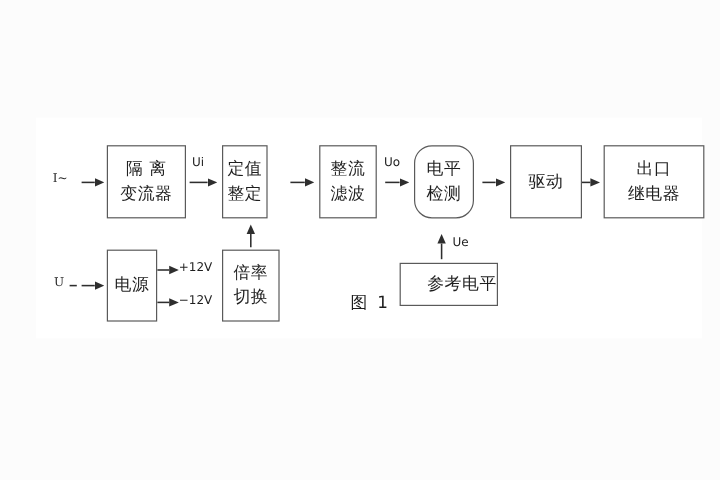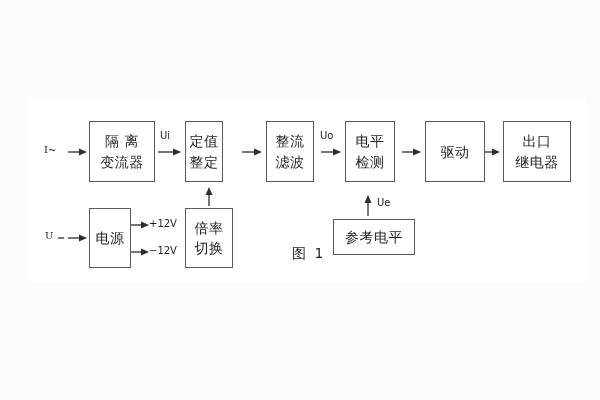--- a/index.html
+++ b/index.html
@@ -75,38 +75,38 @@
     <span>变流器</span>
   </div>
   <div class="block" style="left:185px;top:121px;width:38px;height:61px;">
     <span>定值</span>
     <span>整定</span>
   </div>
   <div class="block" style="left:266px;top:121px;width:48px;height:61px;">
     <span>整流</span>
     <span>滤波</span>
   </div>
-  <div class="block" style="left:345px;top:121px;width:50px;height:61px;">
+  <div class="block" style="left:345px;top:121px;width:50px;height:61px;border-radius:15px;">
     <span>电平</span>
     <span>检测</span>
   </div>
   <div class="block single" style="left:425px;top:121px;width:60px;height:61px;">
     <span>驱动</span>
   </div>
-  <div class="block" style="left:503px;top:121px;width:68px;height:61px;">
+  <div class="block" style="left:503px;top:121px;width:84px;height:61px;">
     <span>出口</span>
     <span>继电器</span>
   </div>
 
   <div class="block single" style="left:89px;top:208px;width:42px;height:60px;">
     <span>电源</span>
   </div>
   <div class="block" style="left:185px;top:208px;width:48px;height:60px;">
     <span>倍率</span>
     <span>切换</span>
   </div>
-  <div class="block single" style="left:333px;top:219px;width:82px;height:36px;">
+  <div class="block single" style="left:333px;top:219px;width:82px;height:36px;align-items:flex-end;">
     <span>参考电平</span>
   </div>
 
   <div class="label caption" style="left:292px;top:246px;text-align:right;">图 1</div>
 
 </div>
 
 </body></html>

